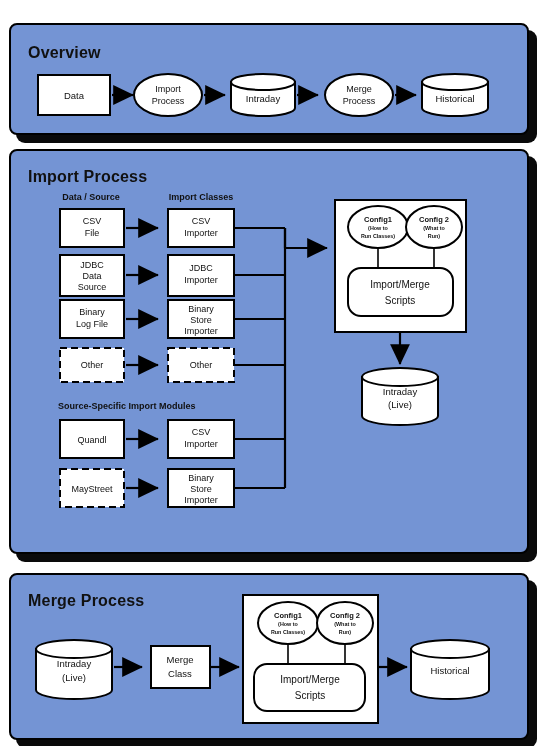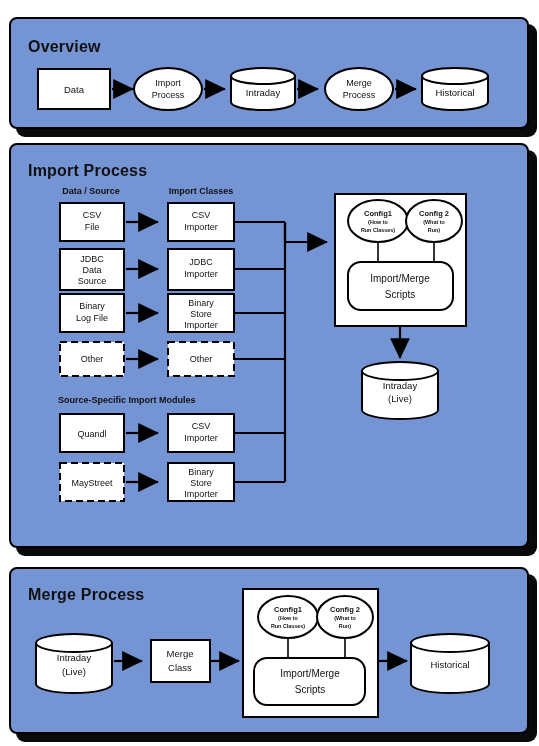--- a/index.html
+++ b/index.html
@@ -1,18 +1,18 @@
 <!DOCTYPE html>
 <html><head>
 <meta charset="utf-8">
 <style>
   html,body{margin:0;padding:0;background:#ffffff;}
   body{width:539px;height:746px;position:relative;overflow:hidden;
        font-family:"Liberation Sans","DejaVu Sans",sans-serif;}
-  #stage{position:absolute;left:0;top:6px;width:539px;height:566px;}
+  #stage{position:absolute;left:0;top:12px;width:539px;height:566px;}
   svg#diagram{position:absolute;left:0;top:0;width:539px;height:746px;display:block;}
   .panel-rect{fill:#7494d4;stroke:#000000;stroke-width:2;}
   .panel-shadow{fill:#0a0a0a;}
   .node-box{fill:#ffffff;stroke:#000000;stroke-width:2;}
   .node-box-dashed{fill:#ffffff;stroke:#000000;stroke-width:2;stroke-dasharray:7 4;}
   .node-ellipse{fill:#ffffff;stroke:#000000;stroke-width:2;}
   .node-round{fill:#ffffff;stroke:#000000;stroke-width:2;}
   .cyl-body{fill:#ffffff;stroke:#000000;stroke-width:2;}
   .cyl-top{fill:#ffffff;stroke:#000000;stroke-width:2;}
   .conn{stroke:#000000;stroke-width:2.2;fill:none;}

